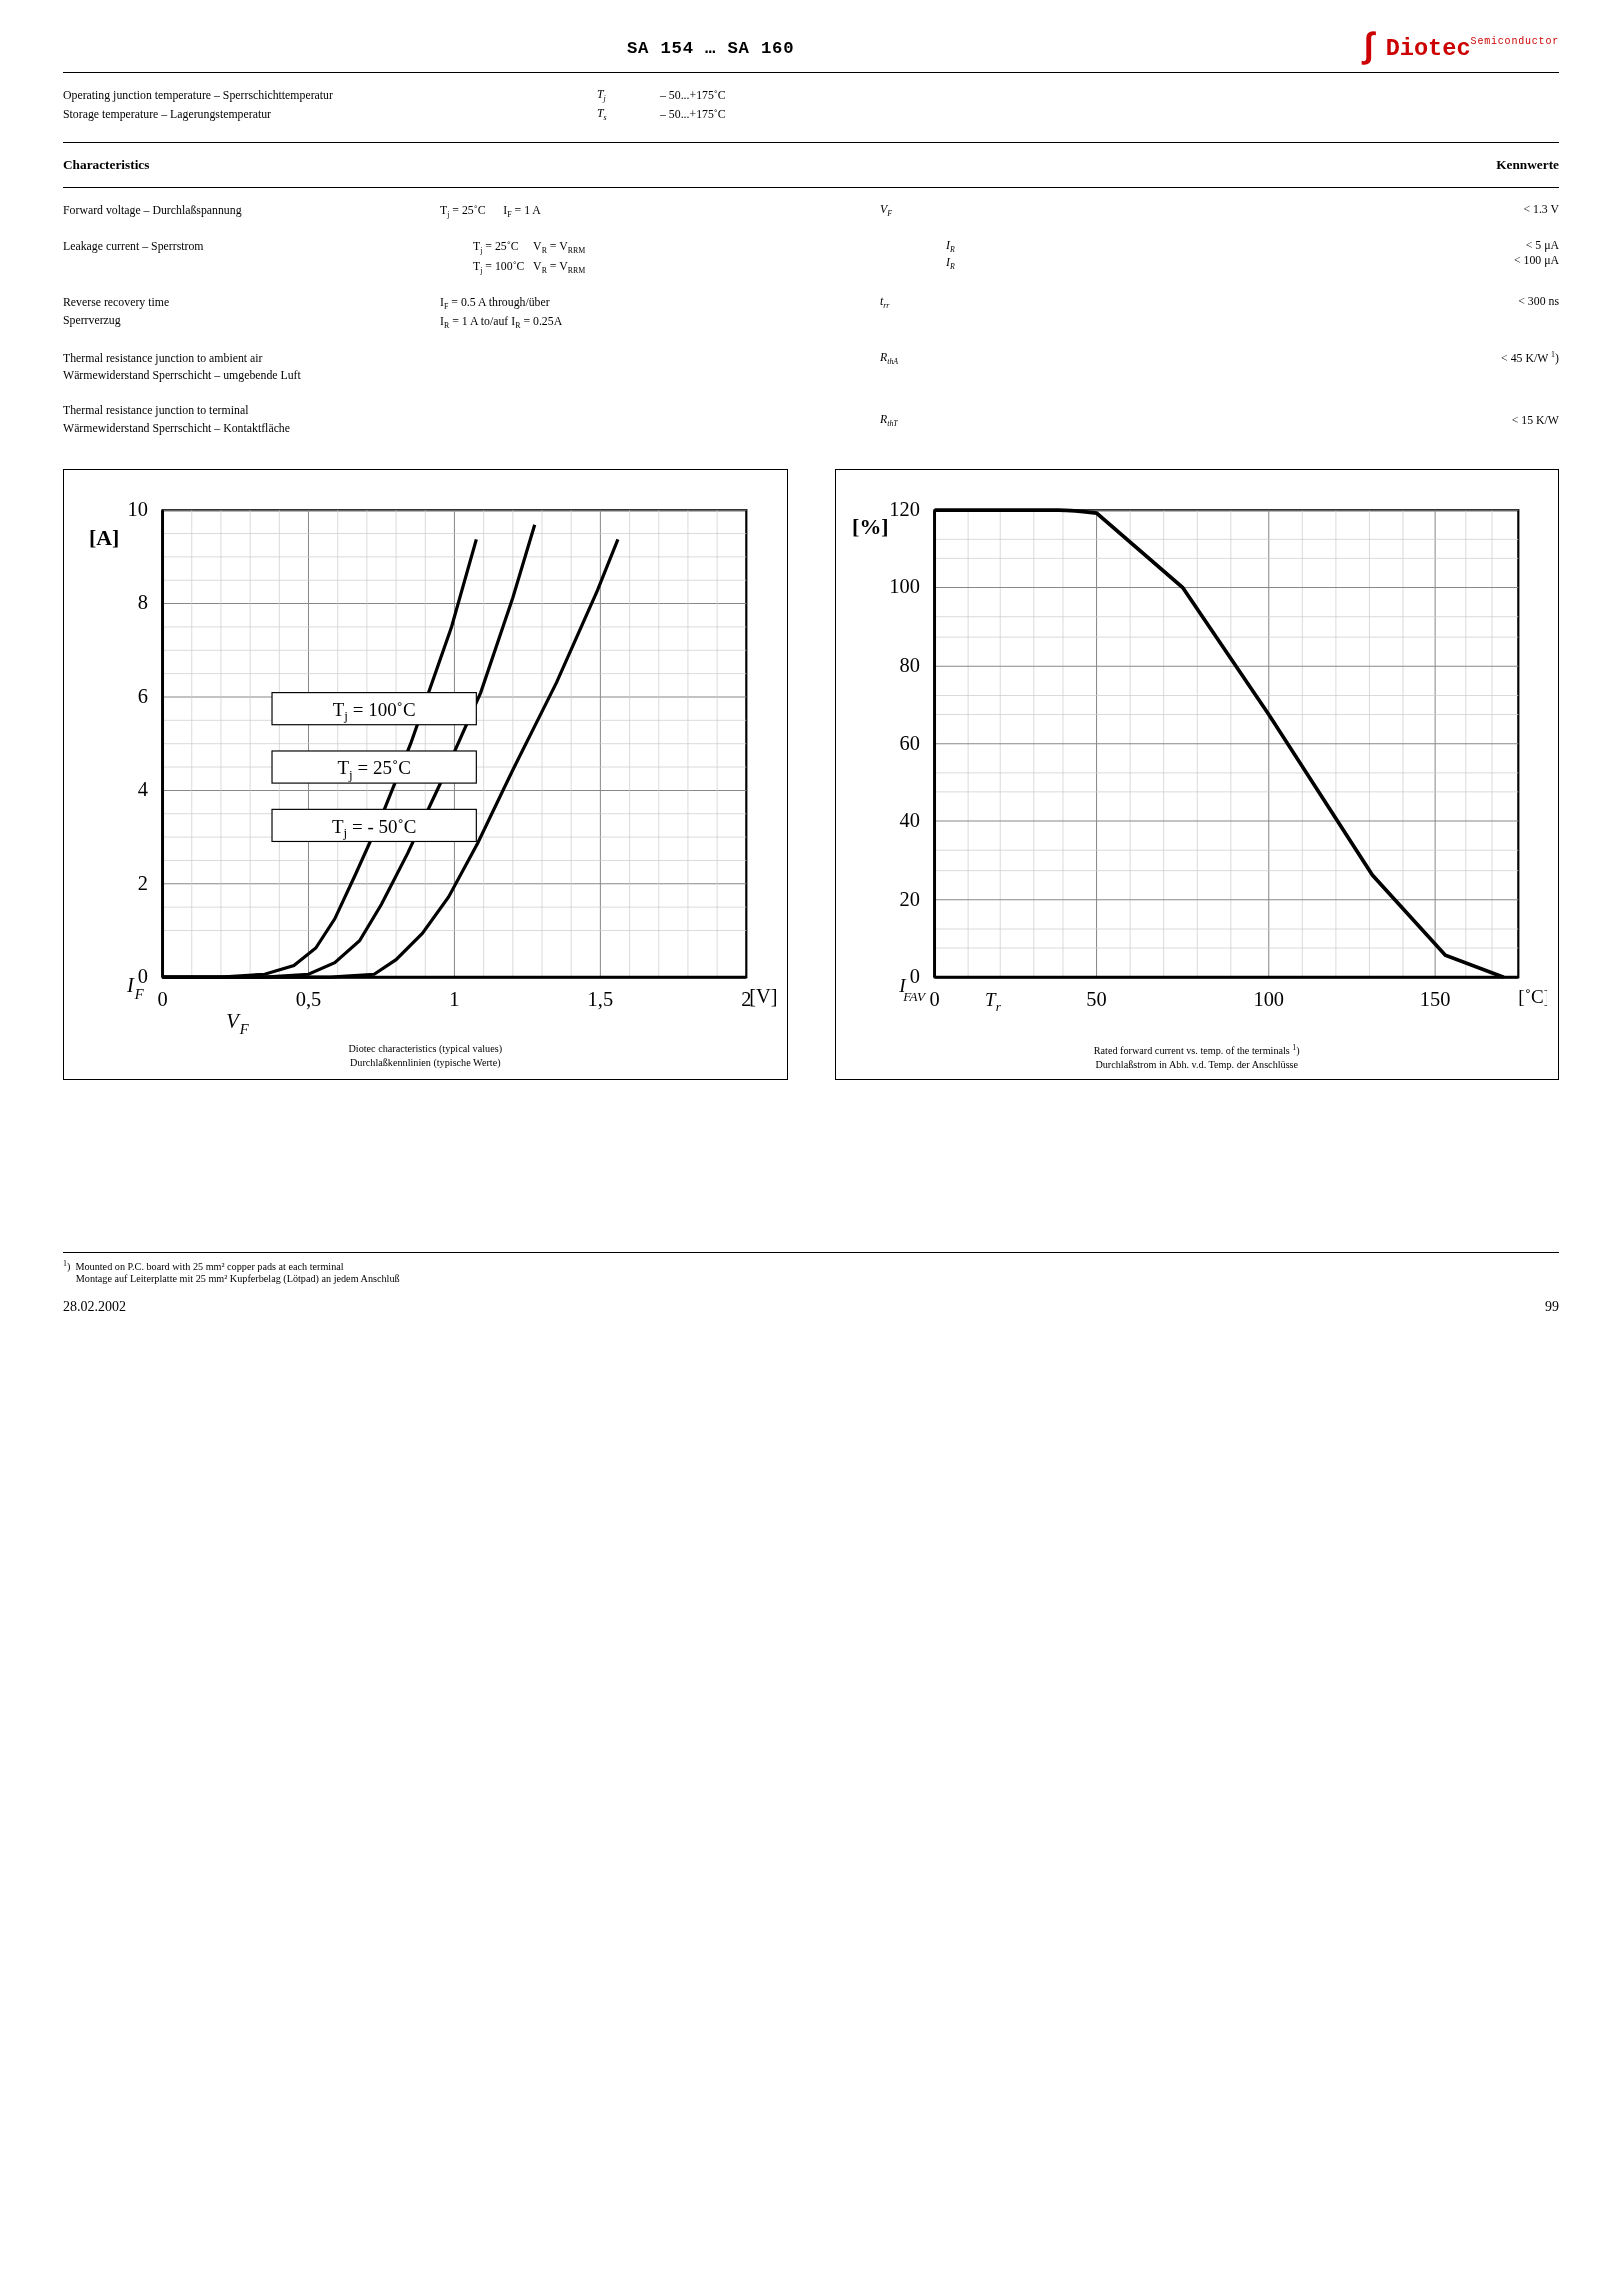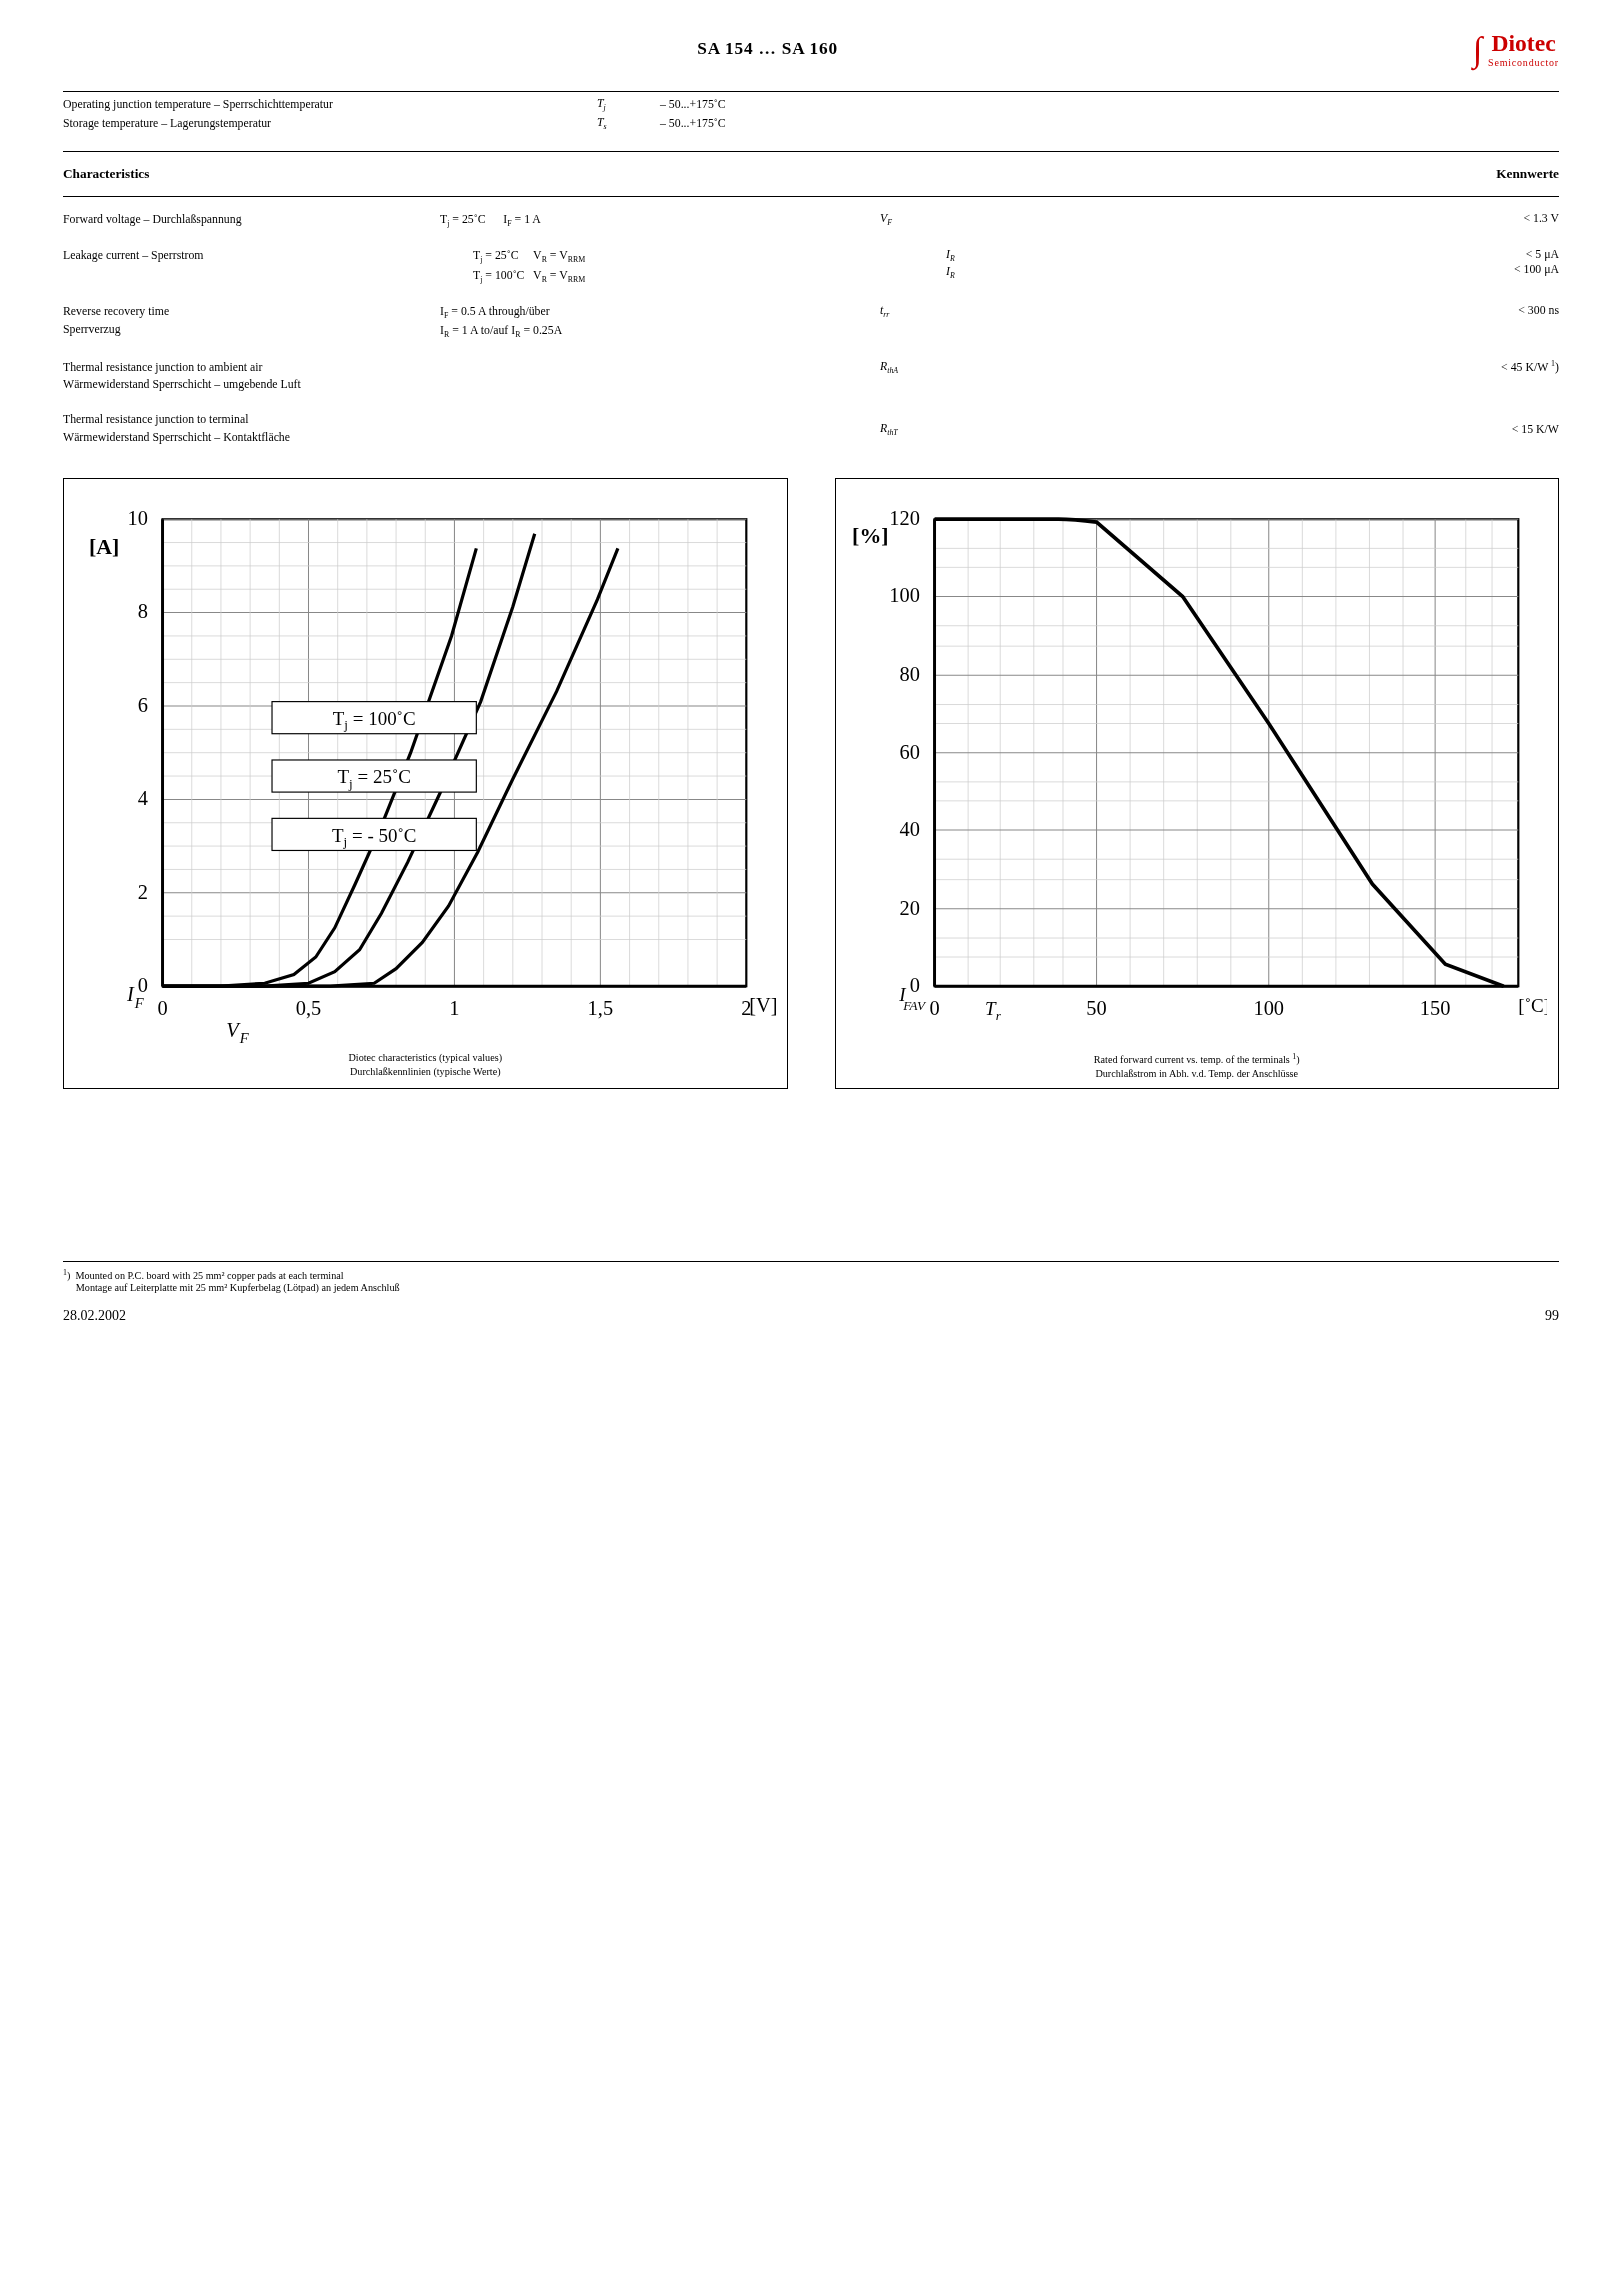--- a/index.html
+++ b/index.html
@@ -10,39 +10,40 @@
       color: #000;
       width: 1622px;
       min-height: 2295px;
       padding: 31px 63px;
     }
     .header {
       display: flex;
       justify-content: space-between;
       align-items: flex-start;
       border-bottom: 1.6px solid #000;
-      padding-bottom: 23px;
-      margin-bottom: 4px;
+      padding-bottom: 6px;
+      margin-bottom: 14px;
+      font-family: Liberation Mono, monospace;
     }
     .header-title {
       font-size: 17.3px;
       font-weight: bold;
       letter-spacing: 0.8px;
       text-align: center;
       flex: 1;
       padding-top: 7.9px;
     }
     .logo-area {
       display: flex;
       align-items: center;
       gap: 6.3px;
     }
     .logo-text {
       display: flex;
-      flex-direction: column;
+      flex-direction: row;
       line-height: 1.1;
       text-align: center;
     }
     .logo-diotec {
       font-size: 23.6px;
       font-weight: bold;
       color: #c00;
     }
     .logo-semi {
       font-size: 10px;

